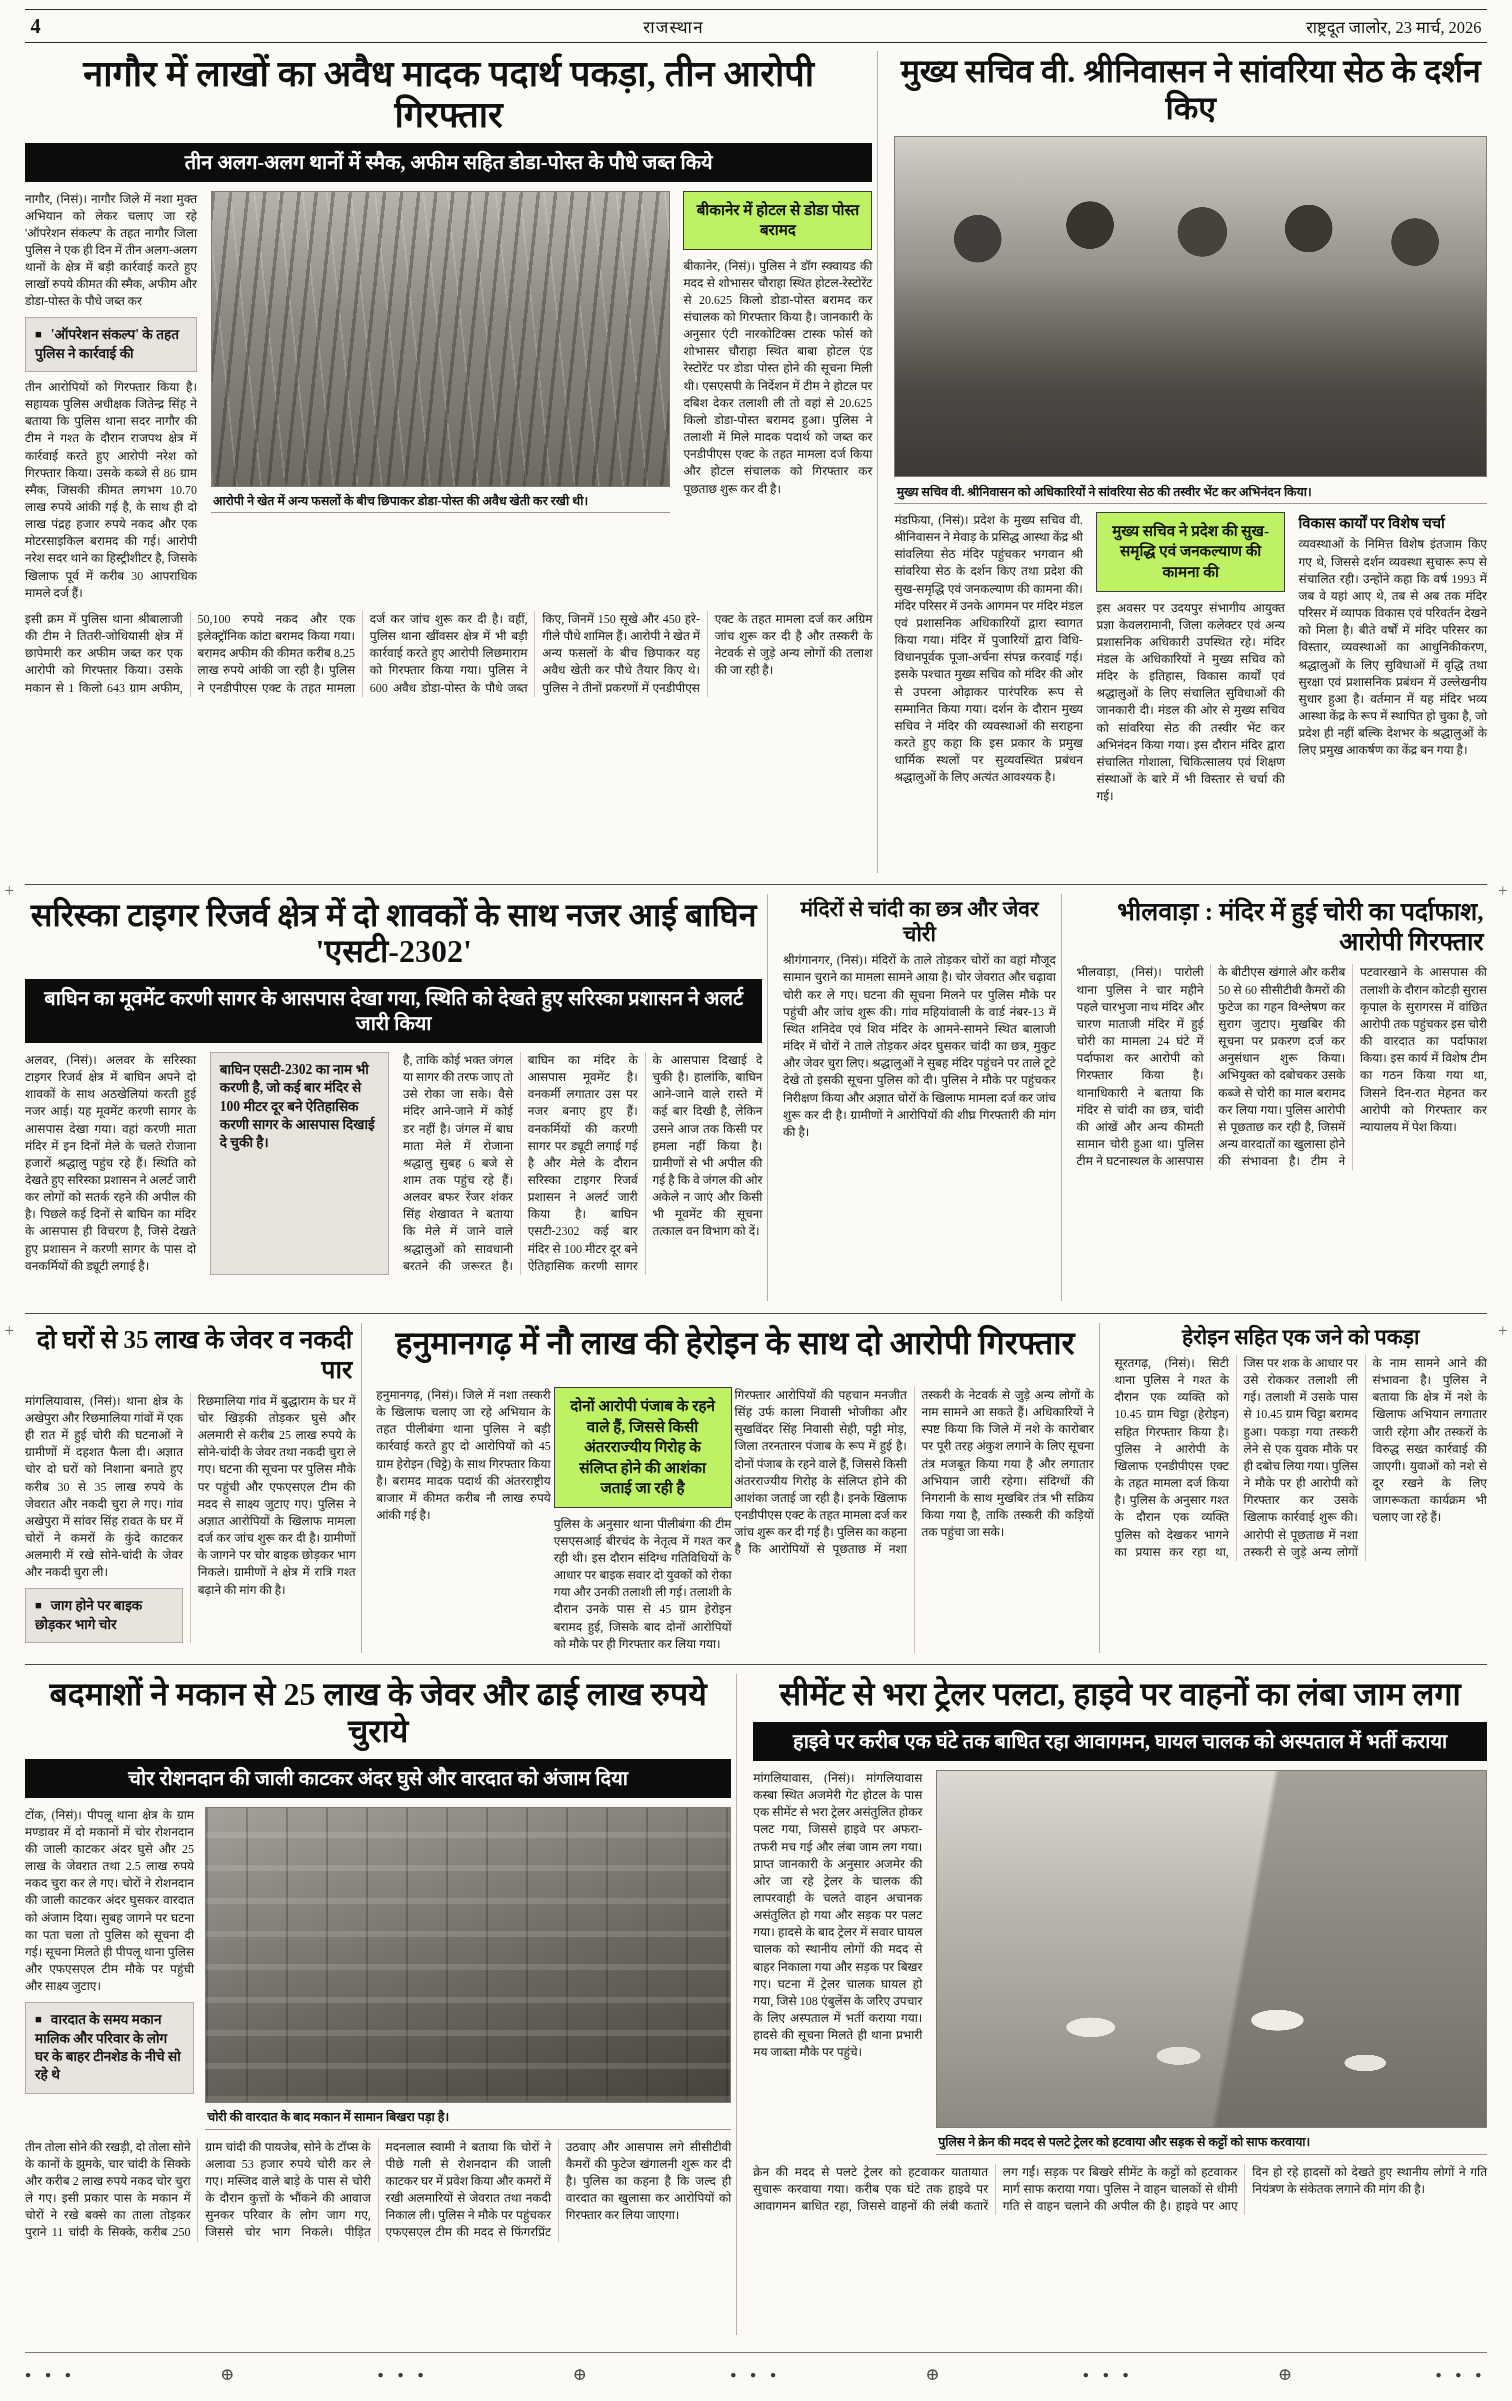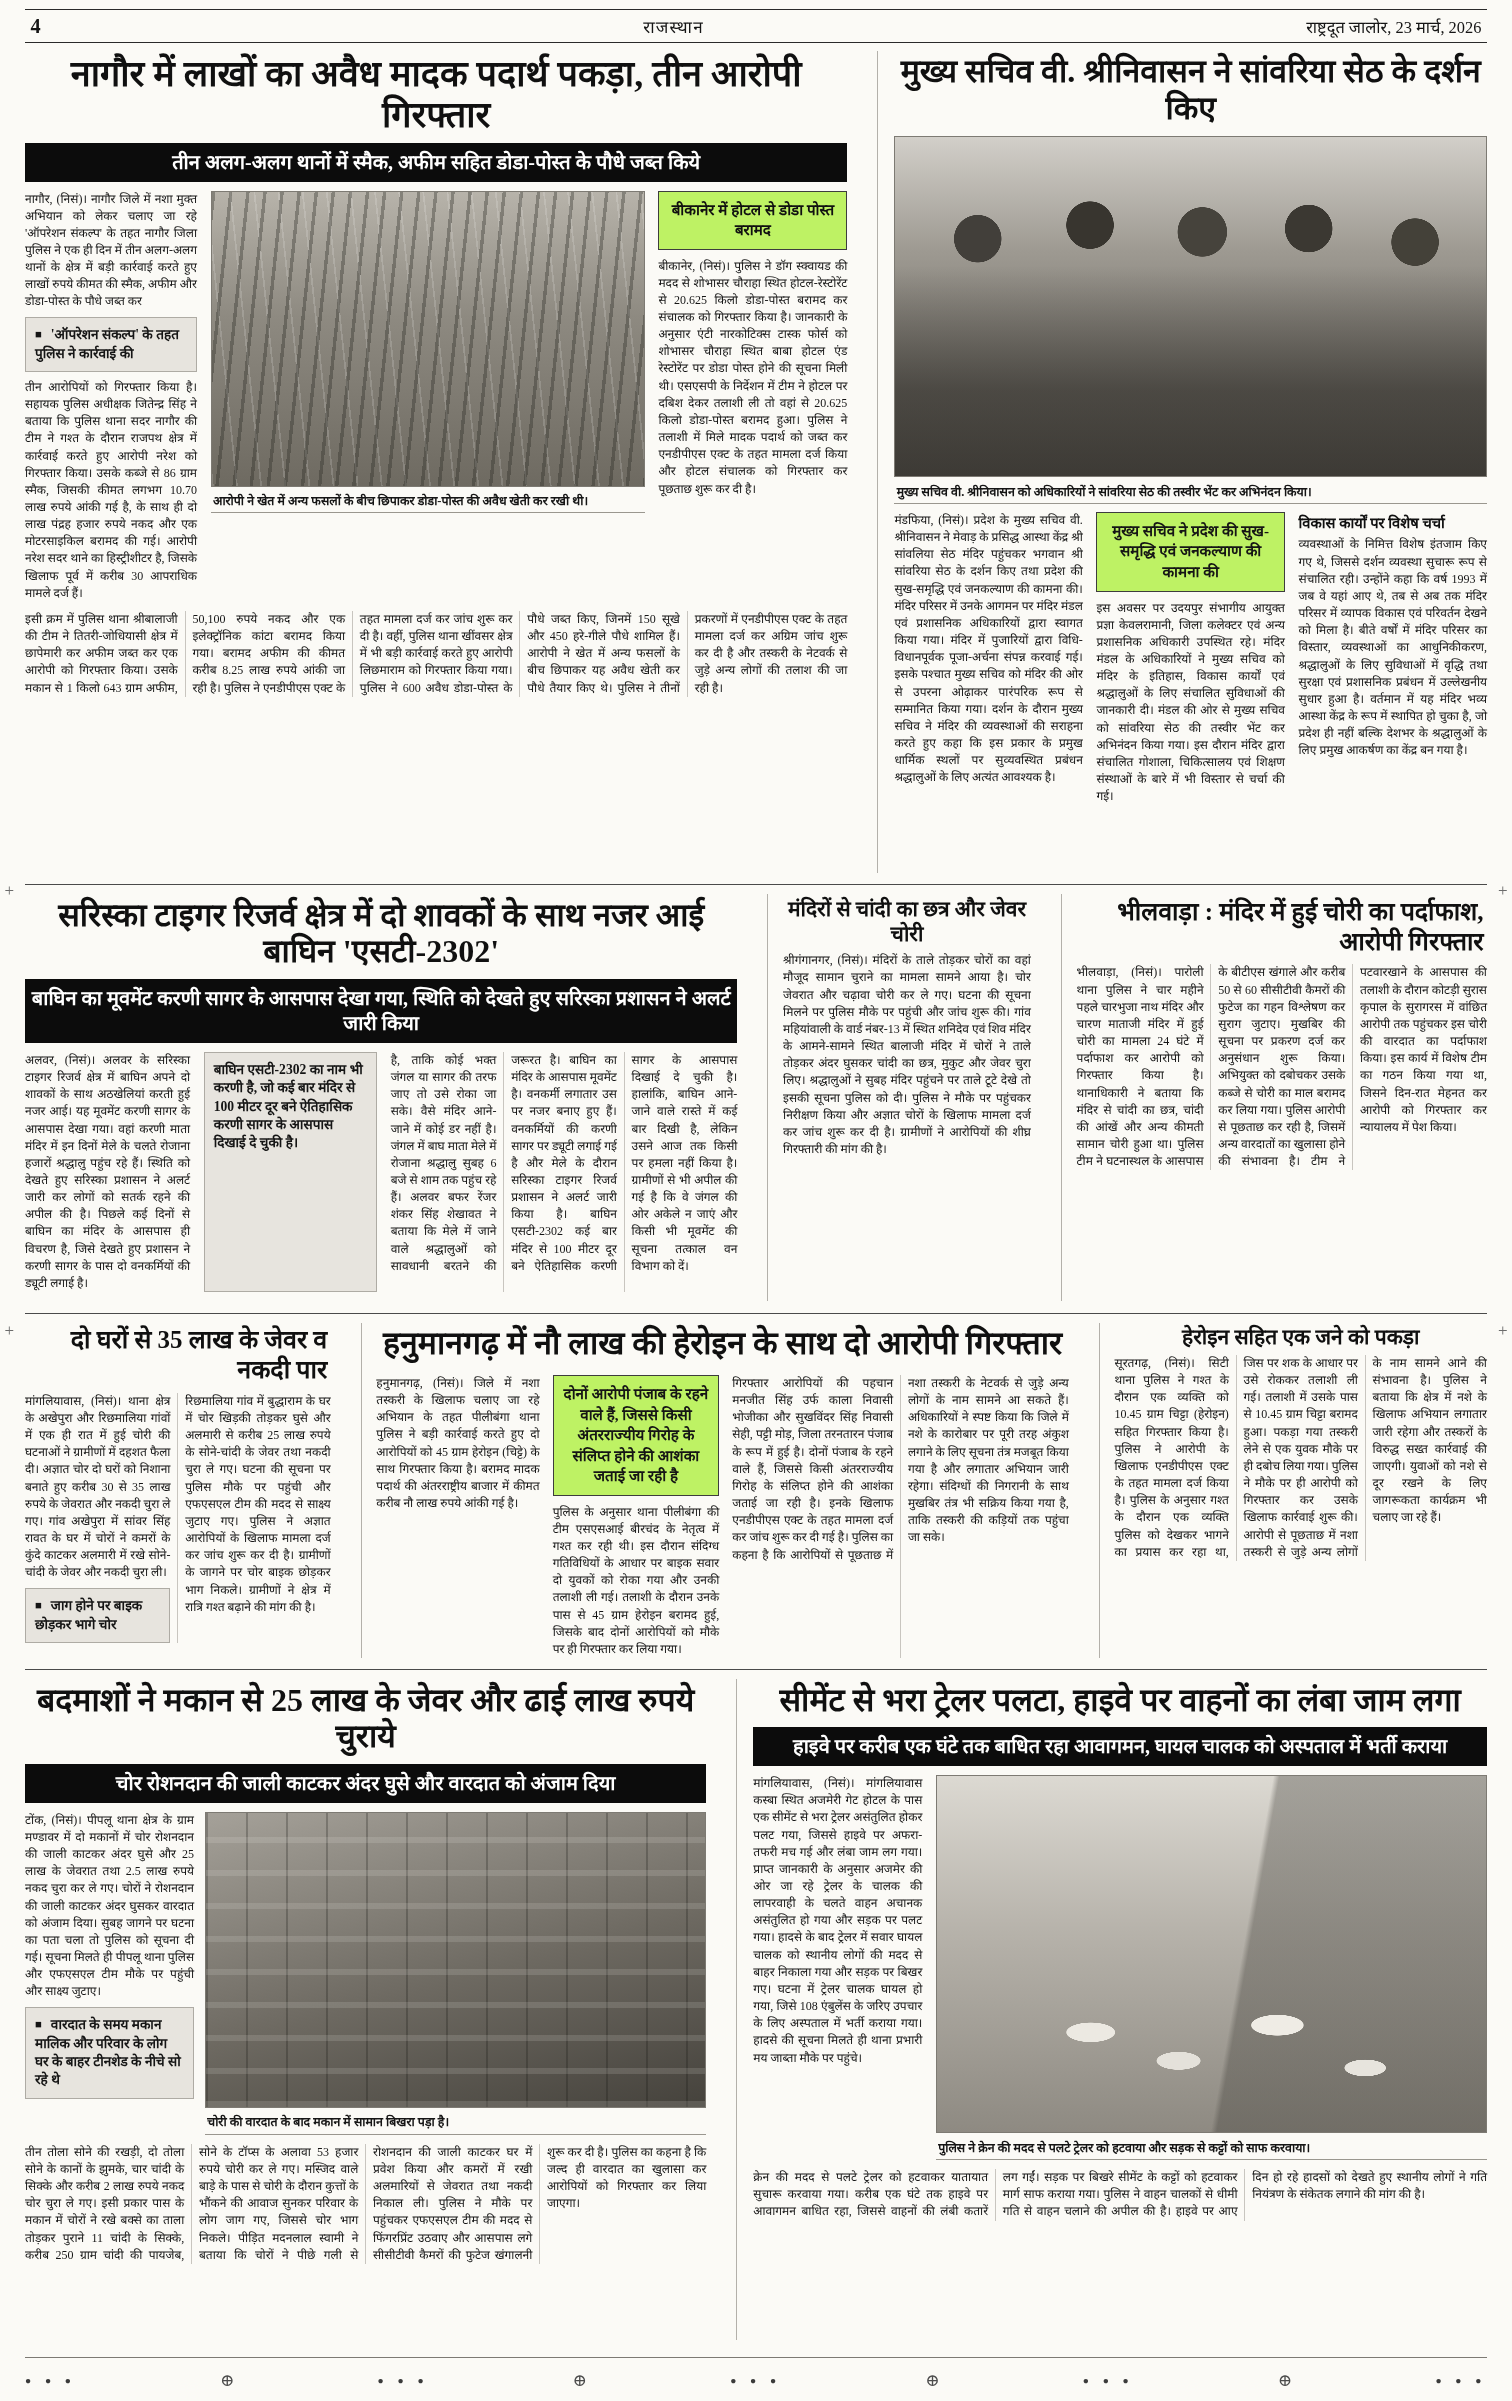--- a/index.html
+++ b/index.html
@@ -21,21 +21,21 @@
   .headline-lg{font-size:32px;line-height:1.15;text-align:center;padding:2.3px 4.5px;}
   .headline-md{font-size:25px;line-height:1.2;text-align:right;padding:2.3px 3.4px;}
   .headline-sm{font-size:21px;line-height:1.22;text-align:center;padding:2.3px 3.4px 4.5px;}
   .bar{background:#0c0c0c;color:#fff;text-align:center;font-size:20px;font-weight:bold;
        padding:6.8px 5.6px;margin:6.8px 0 9px;line-height:1.25;}
   .body{font-size:12px;line-height:1.43;text-align:justify;margin:0;}
   .cols-2{column-count:2;column-gap:14.7px;column-rule:0.6px solid #c8c5bf;}
   .cols-3{column-count:3;column-gap:14.7px;column-rule:0.6px solid #c8c5bf;}
   .cols-4{column-count:4;column-gap:14.7px;column-rule:0.6px solid #c8c5bf;}
   .cols-5{column-count:5;column-gap:14.7px;column-rule:0.6px solid #c8c5bf;margin-top:9px;}
-  .rule-r{border-right:0.6px solid #b3b0aa;padding-right:30px;}
+  .rule-r{border-right:0.6px solid #b3b0aa;padding-right:5px;}
   .box-gray{background:#e7e4de;border:0.6px solid #aeaba4;padding:8px 9px;
             font-weight:bold;font-size:13.6px;line-height:1.35;margin:6.8px 0;break-inside:avoid;}
   .box-outline{border:1.1px solid #3d3d3d;background:#bef264;padding:8px 9px;text-align:center;
                font-weight:bold;font-size:15.2px;line-height:1.35;margin:0 0 8px;break-inside:avoid;}
   .bullet{display:inline-block;margin-right:5.6px;font-size:11.3px;vertical-align:1.1px;}
   .caption{font-size:12.4px;font-weight:bold;padding:5.6px 2.3px 3.4px;border-bottom:0.6px solid #9a978f;}
   
   .photo{border:0.6px solid #7d7a73;position:relative;overflow:hidden;}
   .photo-poppy{height:294px;background:linear-gradient(180deg,#b7b3aa 0%,#8e8a81 42%,#6e6a61 100%);}
   .photo-poppy::before{content:"";position:absolute;inset:0;
@@ -61,21 +61,21 @@
      radial-gradient(ellipse 34px 13.6px at 78% 82%,#e7e4dd 0 60%,transparent 62%),
      linear-gradient(100deg,transparent 55%,rgba(60,58,52,.35) 56% 100%);}
   
   .top-section{display:grid;grid-template-columns:1.44fr 1fr;column-gap:16px;min-height:822px;}
   .nagaur-mid{display:grid;grid-template-columns:172px 1fr 189px;column-gap:13.6px;margin-top:2.3px;}
   .chief-cols{display:grid;grid-template-columns:1fr 1fr 1fr;column-gap:13.6px;margin-top:8px;}
   .mid-section,.band3,.band4{border-top:1.1px solid #4a4a4a;margin-top:11.3px;padding-top:9px;}
   .mid-section{display:grid;grid-template-columns:1.92fr .72fr 1.06fr;column-gap:14.7px;min-height:407px;}
   .sariska-cols{display:grid;grid-template-columns:1fr 1.05fr 2.1fr;column-gap:13.6px;margin-top:3.4px;}
   .band3{display:grid;grid-template-columns:.94fr 2.02fr 1.04fr;column-gap:14.7px;min-height:316px;}
-  .hanuman-cols{display:grid;grid-template-columns:.98fr 1fr 2.02fr;column-gap:13px;margin-top:11px;}
+  .hanuman-cols{display:grid;grid-template-columns:.98fr 1fr 2.02fr;column-gap:3px;margin-top:23px;}
   .band4{display:grid;grid-template-columns:1fr 1.03fr;column-gap:16px;min-height:661px;}
   .burg-mid{display:grid;grid-template-columns:169px 1fr;column-gap:11px;}
   .trail-mid{display:grid;grid-template-columns:169px 1fr;column-gap:13.6px;margin-top:2.3px;}
   
   .page-foot{margin-top:17px;border-top:0.6px solid #7d7a74;padding-top:11.3px;
              display:flex;align-items:center;justify-content:space-between;
              font-size:14.7px;color:#3b3b3b;}
   .dots{letter-spacing:5.6px;font-size:10.2px;}
   .regmark{font-size:17px;color:#4c4c4c;}
   .crop{position:absolute;font-size:17px;color:#6b6b6b;}

